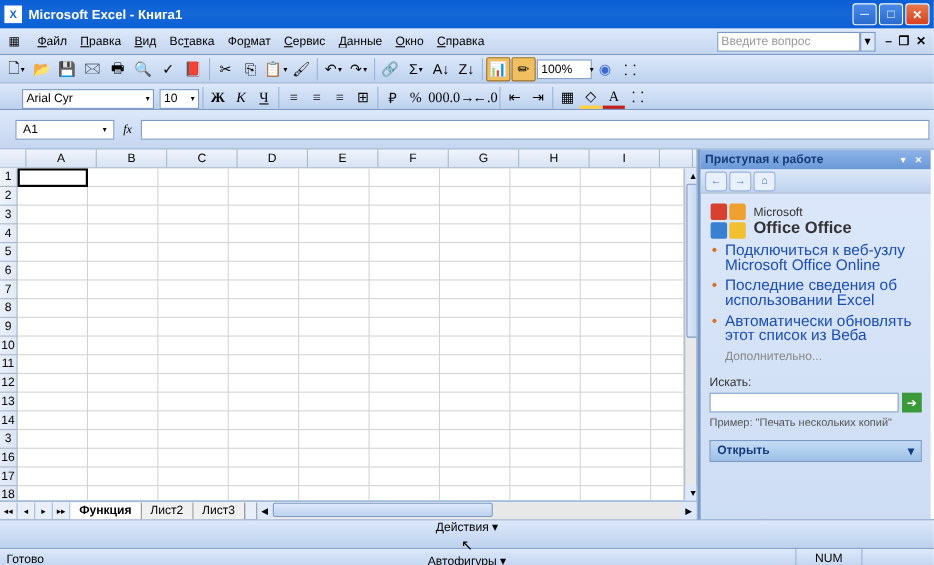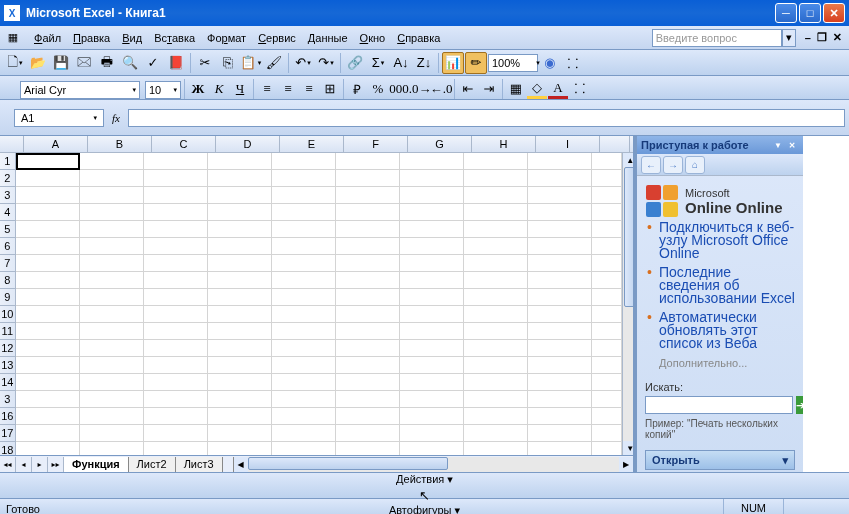--- a/index.html
+++ b/index.html
@@ -59,21 +59,21 @@
 .tab { padding: 0 8px; height: 15px; line-height: 15px; background: #f0f0f0; border-right: 1px solid #888; cursor: pointer; }
 .tab.active { background: white; font-weight: bold; }
 .hscroll { flex: 1; height: 15px; background: #e8e8e8; border-left: 1px solid #888; margin-left: 10px; position: relative; }
 .hscroll .thumb { position: absolute; left: 14px; width: 200px; height: 13px; background: linear-gradient(to bottom, #dde8fa, #bdd2ee); border: 1px solid #7a9ac5; border-radius: 2px; }
 .hscroll .ab { position: absolute; width: 14px; height: 15px; background: #dde8fa; display: flex; align-items: center; justify-content: center; font-size: 8px; }
 
 .vscroll { width: 17px; background: #e8e8e8; border-left: 1px solid #aab8cc; position: relative; }
 .vscroll .ab { position: absolute; height: 14px; width: 15px; background: #dde8fa; display: flex; align-items: center; justify-content: center; font-size: 8px; left: 0; }
 .vscroll .thumb { position: absolute; top: 14px; height: 140px; width: 13px; left: 1px; background: linear-gradient(to right, #dde8fa, #bdd2ee); border: 1px solid #7a9ac5; border-radius: 2px; }
 
-.taskpane { width: 169px; background: linear-gradient(to bottom, #dde8fa, #cdddf4); display: flex; flex-direction: column; border-left: 3px solid #7a9ac5; }
+.taskpane { width: 212px; background: linear-gradient(to bottom, #dde8fa, #cdddf4); display: flex; flex-direction: column; border-left: 3px solid #7a9ac5; }
 .tphdr { height: 18px; background: linear-gradient(to bottom, #8fb5e8, #6a98d8); color: #163a7a; font-weight: bold; display: flex; align-items: center; padding: 0 4px; font-size: 11px; }
 .tphdr .sp { flex: 1; }
 .tphdr .b { width: 14px; text-align: center; cursor: pointer; color: #fff; font-size: 8px; }
 .tpnav { height: 22px; background: linear-gradient(to bottom, #dde8fa, #bdd2ee); display: flex; align-items: center; padding: 0 4px; gap: 2px; border-bottom: 1px solid #aab8cc; }
 .tpnav .nb { width: 20px; height: 18px; border: 1px solid #9ab4d8; border-radius: 3px; display: flex; align-items: center; justify-content: center; background: #e8f0fb; cursor: pointer; font-size: 10px; color: #4a7ac5; }
 .tpbody { flex: 1; padding: 8px; overflow: hidden; }
 .office-logo { display: flex; align-items: center; }
 .office-logo .sq { width: 34px; height: 34px; display: flex; flex-wrap: wrap; margin-right: 6px; }
 .office-logo .sq div { width: 15px; height: 15px; margin: 1px; border-radius: 2px; }
 .office-logo .txt { font-size: 10px; color: #333; }
@@ -499,21 +499,21 @@
       <div class="nb">⌂</div>
     </div>
     <div class="tpbody">
       <div class="office-logo">
         <div class="sq">
           <div style="background:#d84030"></div>
             <div style="background:#f0a030"></div>
           <div style="background:#3a80d0"></div>
             <div style="background:#f0c030"></div>
         </div>
-        <div class="txt"><span>Microsoft</span><br><b>Online Online</b></div>
+        <div class="txt"><span>Microsoft</span><br><b>Office Office</b></div>
       </div>
       <ul class="tplist" id="tplinks">
           <li>Подключиться к веб-узлу Microsoft Office Online</li>
           <li>Последние сведения об использовании Excel</li>
           <li>Автоматически обновлять этот список из Веба</li>
         </ul>
       <div class="tpmore">Дополнительно...</div>
       <div class="tpsearch-lbl">Искать:</div>
       <div class="tpsearch">
         <input style="">

